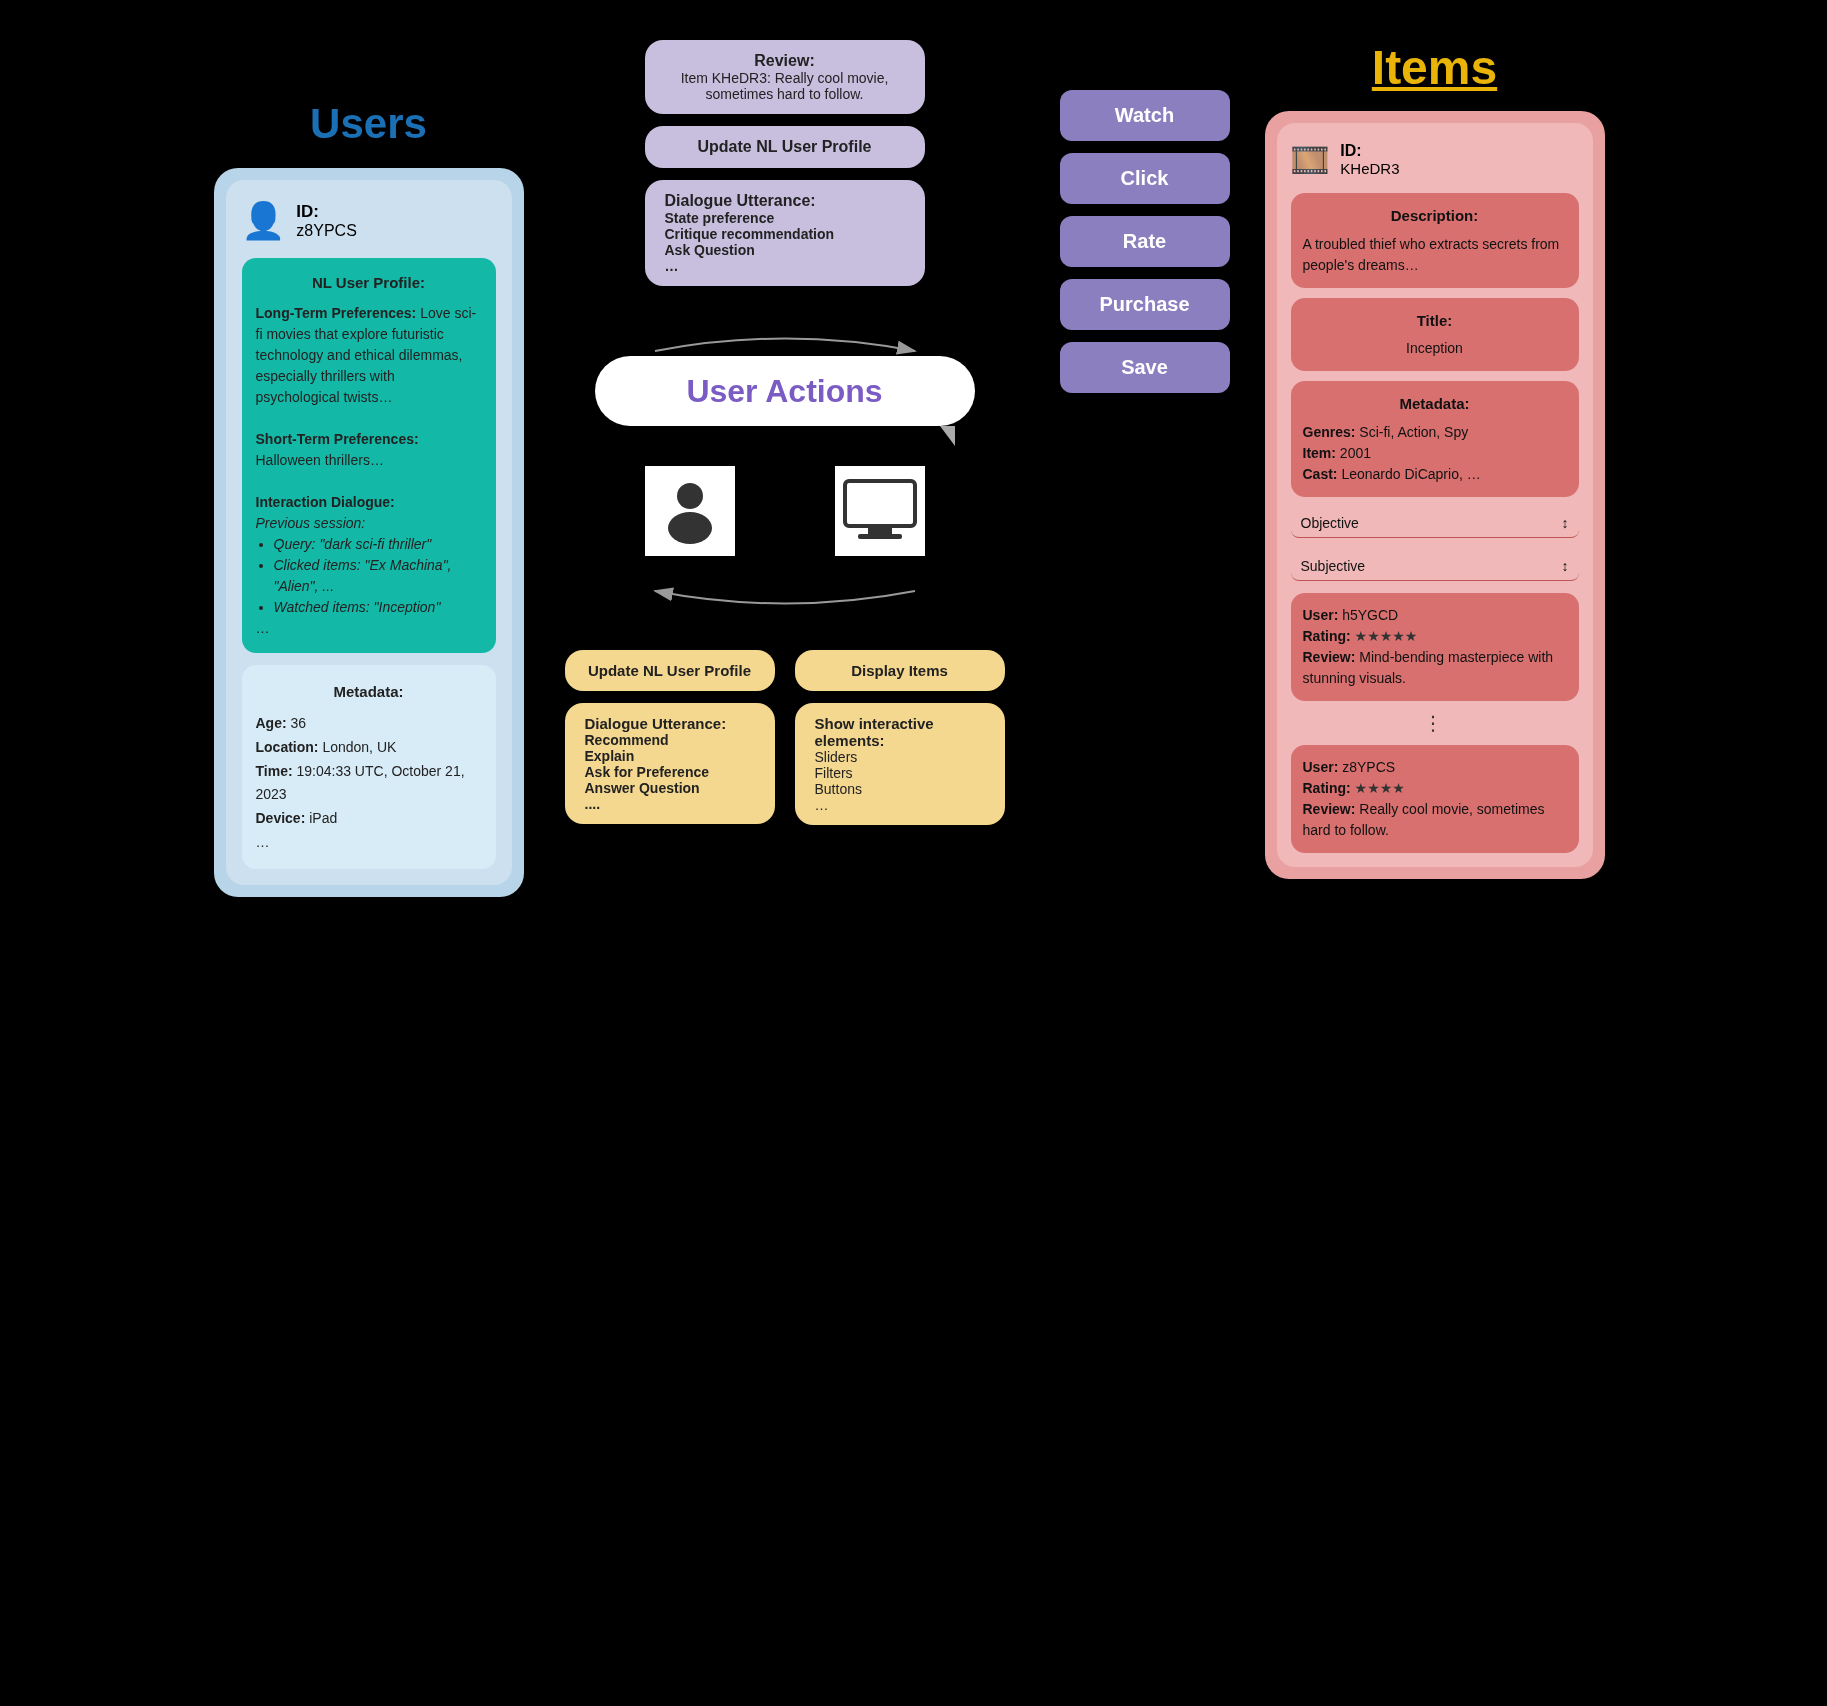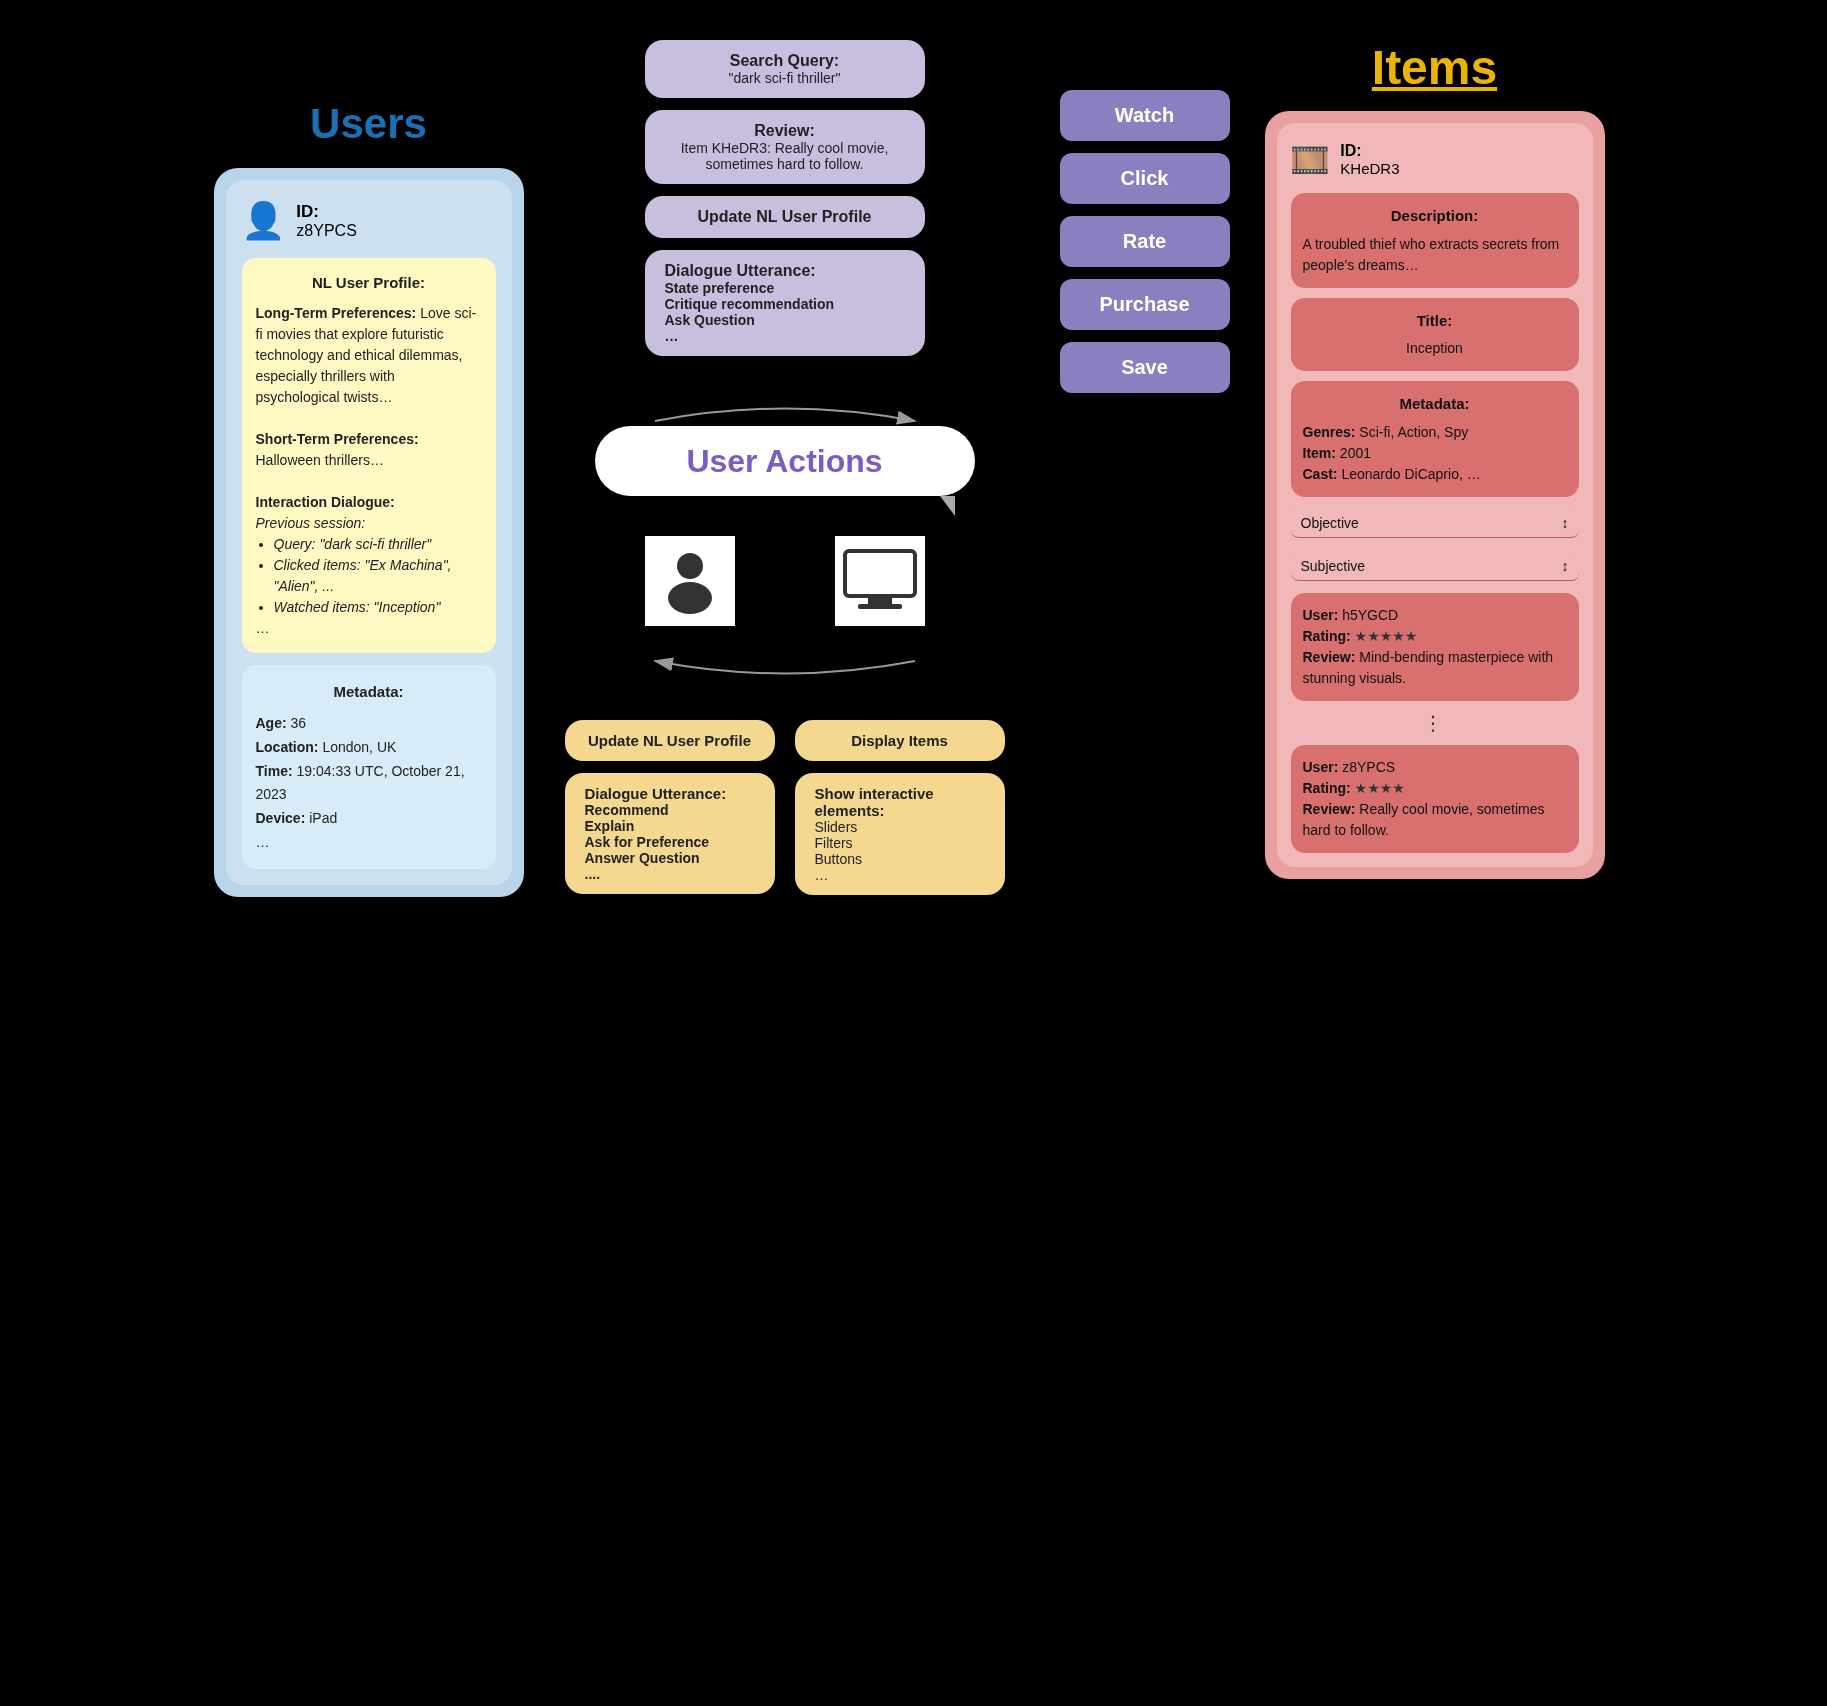--- a/index.html
+++ b/index.html
@@ -63,21 +63,21 @@
       gap: 10px;
       padding: 4px 0;
     }
 
     .user-icon {
       font-size: 36px;
       color: #3a7fc1;
     }
 
     .nl-profile-box {
-      background: #fef9c3;
+      background: #14b8a6;
       border-radius: 14px;
       padding: 14px;
       font-size: 14px;
       color: #222;
       line-height: 1.5;
     }
 
     .nl-profile-box .section-title {
       font-weight: bold;
       font-size: 15px;
@@ -461,24 +461,20 @@
           <span>…</span>
         </div>
       </div>
     </div>
   </div>
 
   <div class="middle-col">
 
     <div class="top-actions">
 
-      <div class="action-card">
-        <div class="card-title">Search Query:</div>
-        <div class="card-content">"dark sci-fi thriller"</div>
-      </div>
 
       <div class="action-card">
         <div class="card-title">Review:</div>
         <div class="card-content">Item KHeDR3: Really cool movie, sometimes hard to follow.</div>
       </div>
 
       <div class="action-card">
         <div class="card-title">Update NL User Profile</div>
       </div>
 

